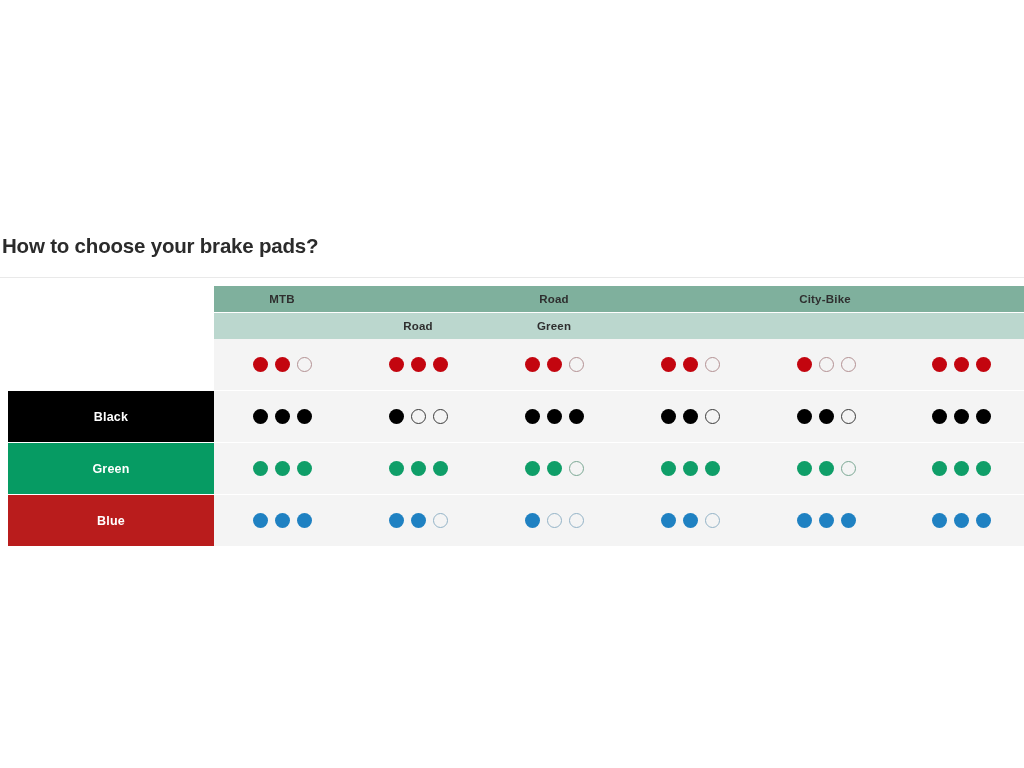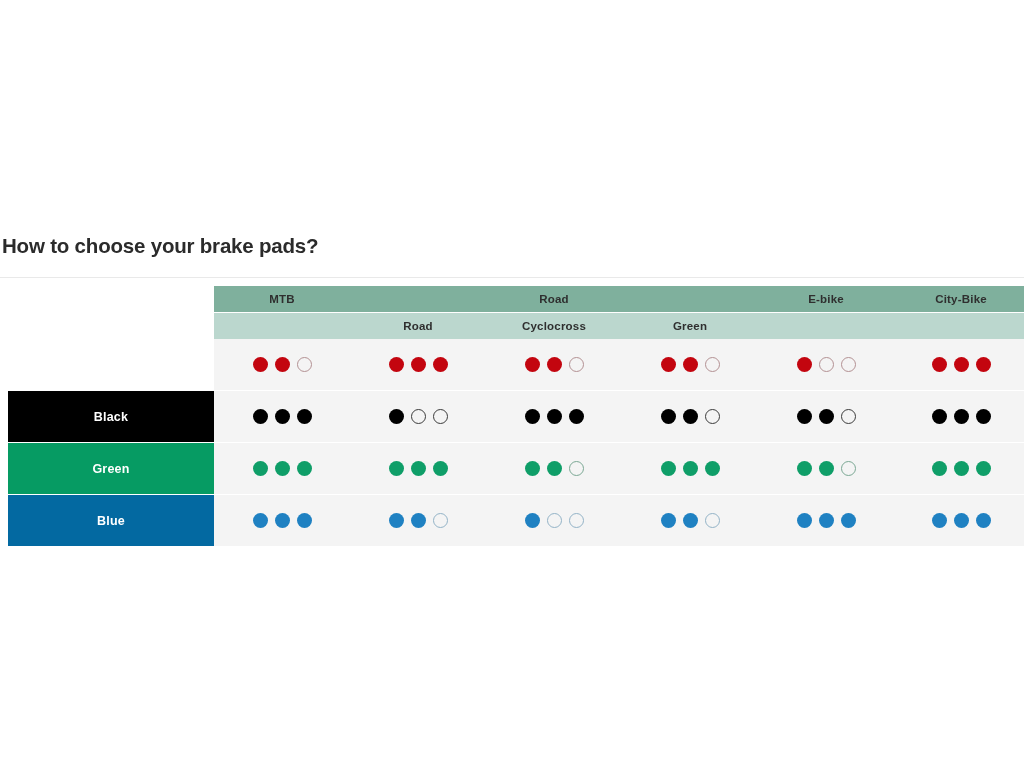--- a/index.html
+++ b/index.html
@@ -150,27 +150,25 @@
 
   <div class="page-title">How to choose your brake pads?</div>
 
   <div class="top-rule"></div>
 
   <div class="matrix">
 
     <div class="hdr-row primary">
         <div class="hdr-cell" style="width: 136px;">MTB</div>
         <div class="hdr-cell" style="width: 408px;">Road</div>
-        <div class="hdr-cell" style="width: 136px;">E-bike</div>
         <div class="hdr-cell" style="width: 134px;">City-Bike</div>
       </div>
     <div class="hdr-row secondary">
         <div class="hdr-cell" style="width: 136px;"></div>
         <div class="hdr-cell" style="width: 136px;">Road</div>
-        <div class="hdr-cell" style="width: 136px;">Cyclocross</div>
         <div class="hdr-cell" style="width: 136px;">Green</div>
         <div class="hdr-cell" style="width: 136px;"></div>
         <div class="hdr-cell" style="width: 134px;"></div>
       </div>
 
     <div class="body-rows">
         <div class="mrow">
           <div class="row-cells">
             <div class="cell" style="width: 136px;">
               <div class="dots">
@@ -304,21 +302,21 @@
             <div class="cell" style="width: 134px;">
               <div class="dots">
                 <span class="dot" style="background: rgb(15, 158, 104);"></span>
                 <span class="dot" style="background: rgb(15, 158, 104);"></span>
                 <span class="dot" style="background: rgb(15, 158, 104);"></span>
               </div>
             </div>
           </div>
         </div>
         <div class="mrow">
-          <div class="row-label" style="background: #0369a1;">Blue</div>
+          <div class="row-label" style="background: #b91c1c;">Blue</div>
           <div class="row-cells">
             <div class="cell" style="width: 136px;">
               <div class="dots">
                 <span class="dot" style="background: rgb(31, 129, 194);"></span>
                 <span class="dot" style="background: rgb(31, 129, 194);"></span>
                 <span class="dot" style="background: rgb(31, 129, 194);"></span>
               </div>
             </div>
             <div class="cell" style="width: 136px;">
               <div class="dots">

